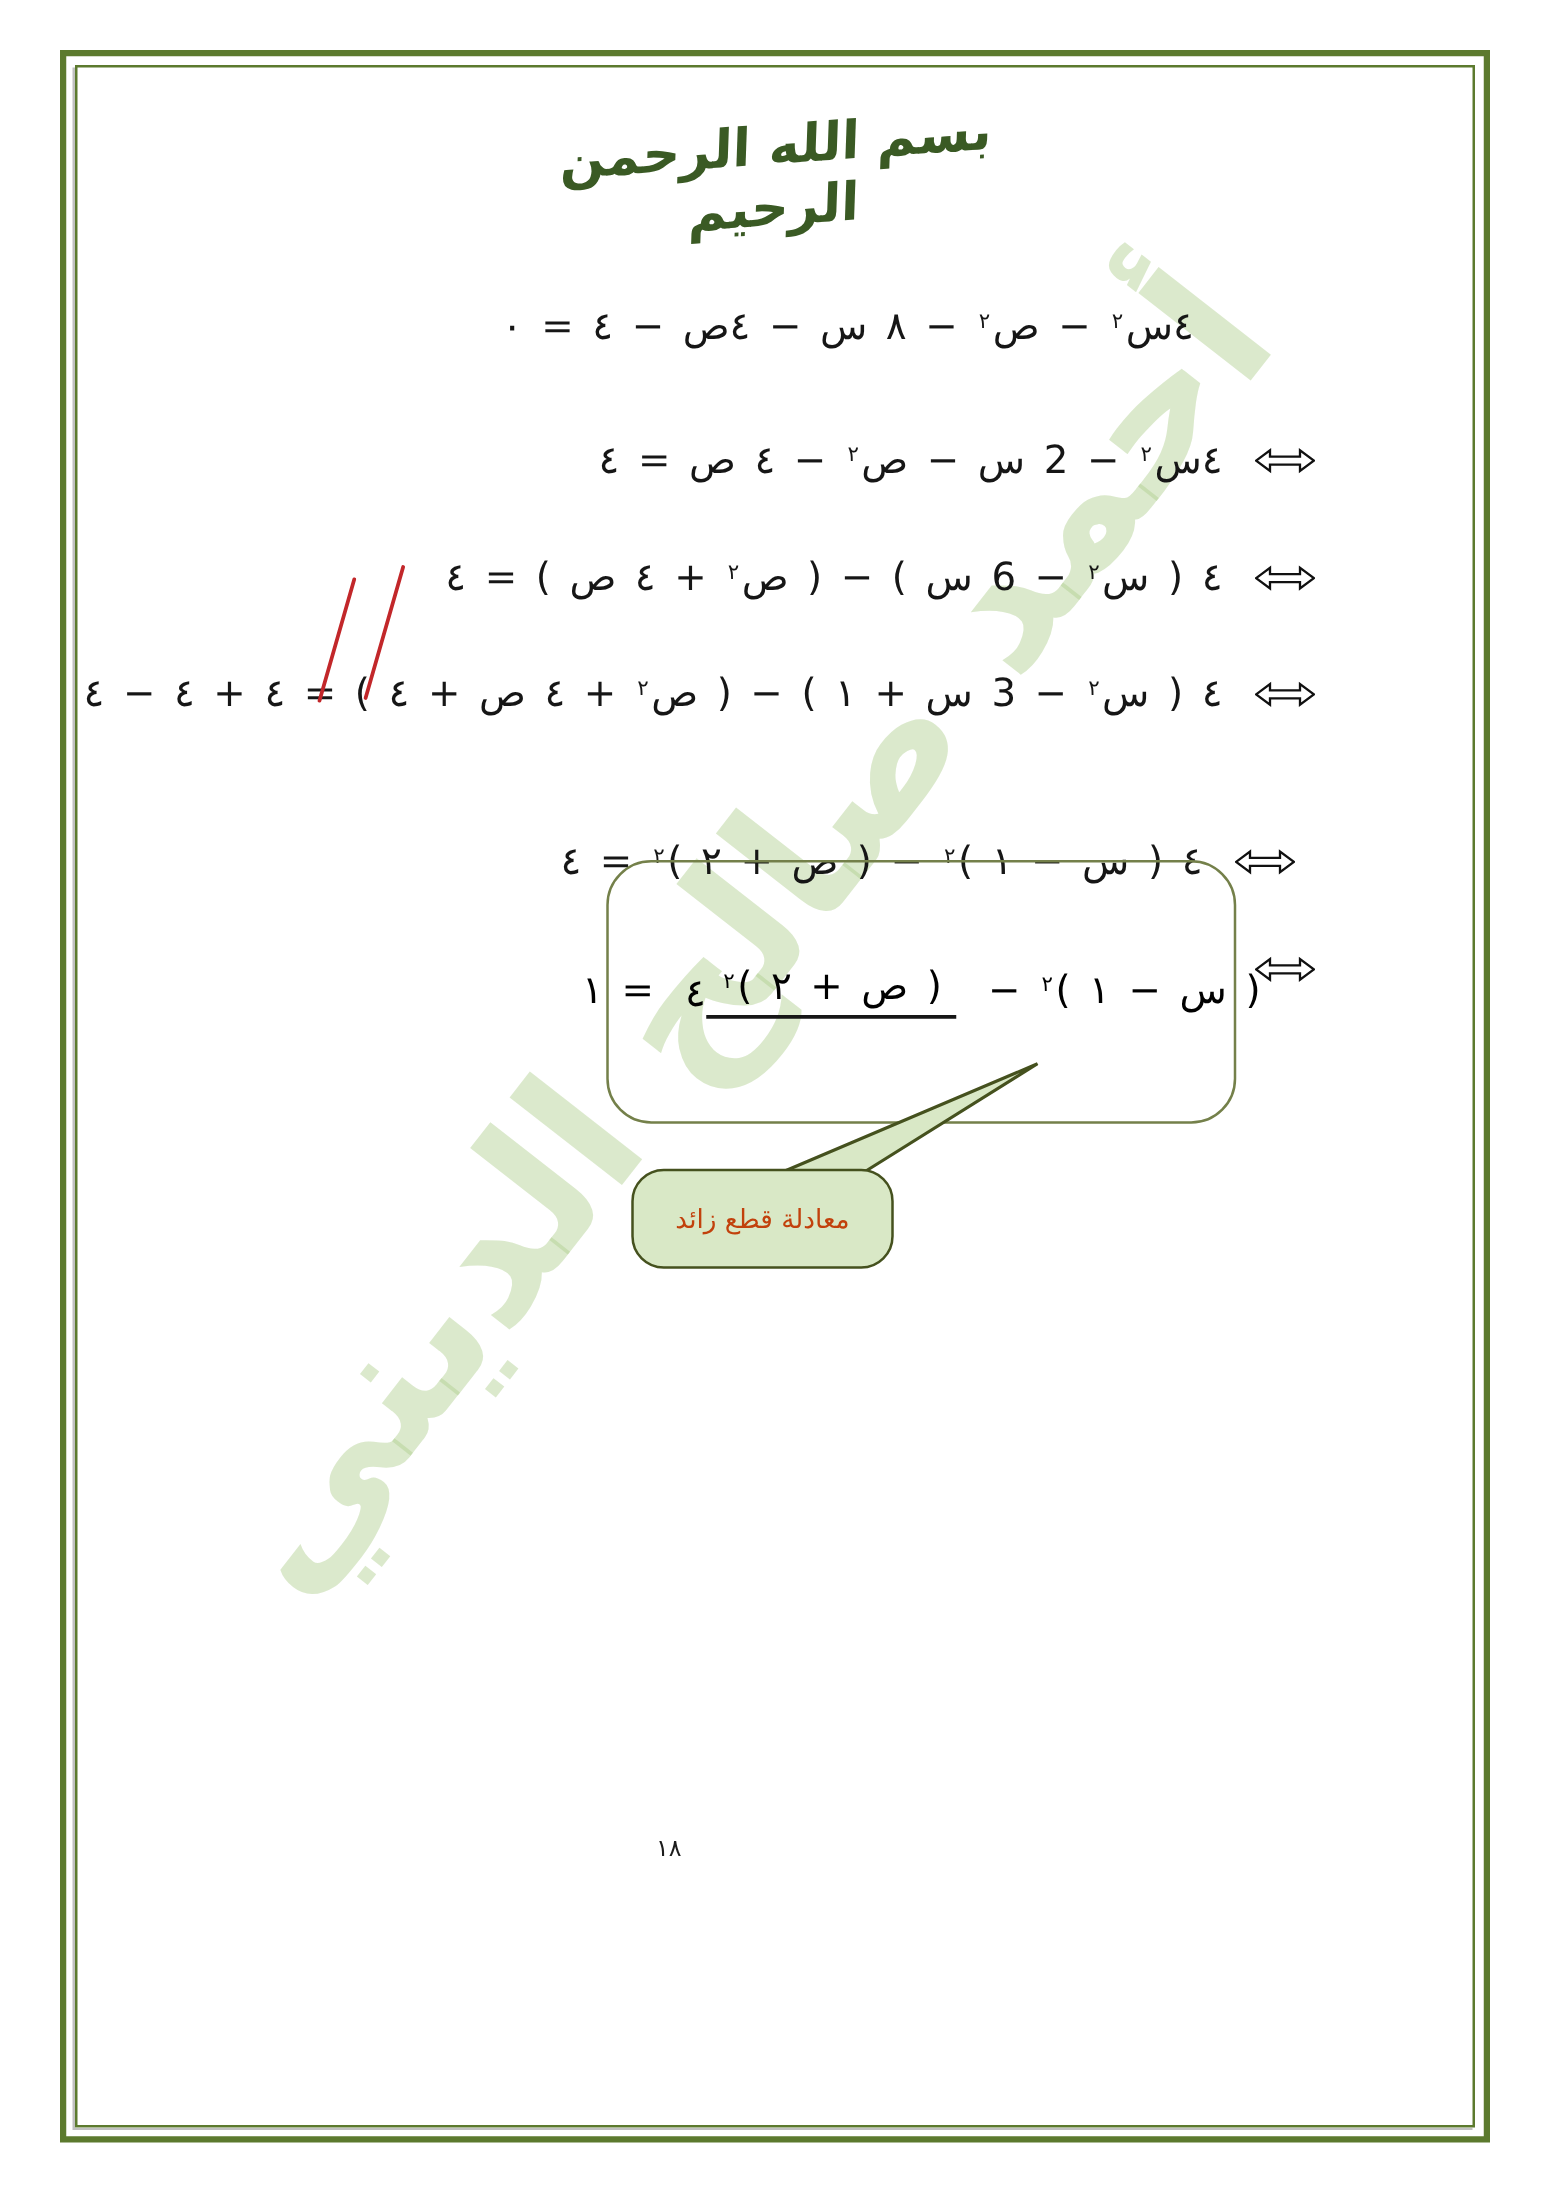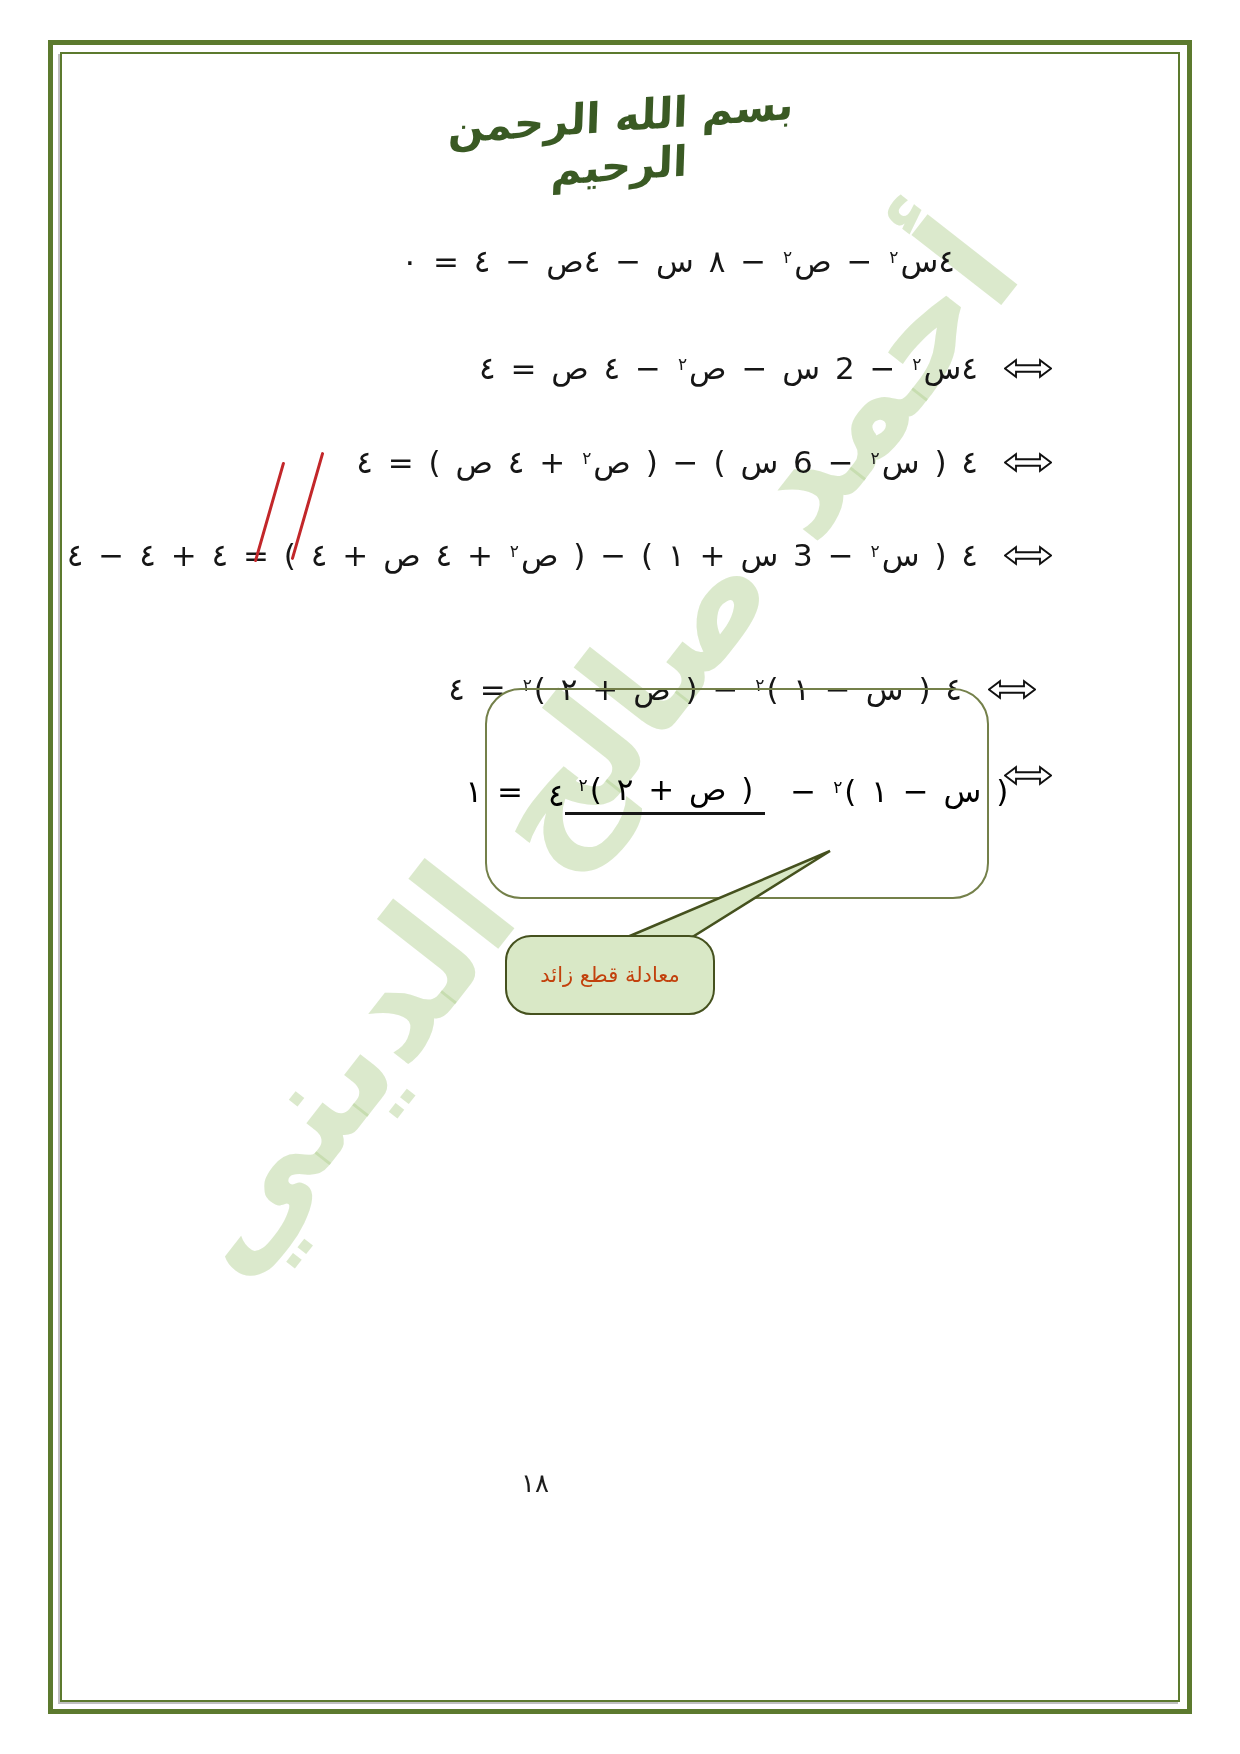--- a/index.html
+++ b/index.html
@@ -63,21 +63,21 @@
   .callout-pointer{position:absolute;left:590px;top:845px;width:260px;height:100px;z-index:2;}
   .callout{
     position:absolute;left:505px;top:935px;width:206px;height:76px;
     background:var(--callout-fill);border:2px solid var(--callout-border);
     border-radius:26px;display:flex;align-items:center;justify-content:center;
     z-index:3;
   }
   .callout span{font-size:21px;color:#c2410c;direction:rtl;}
   .page-number{
     position:absolute;left:495px;top:1468px;width:80px;text-align:center;
-    font-size:26px;color:#1c1c1c;z-index:2;
+    font-size:19px;color:#1c1c1c;z-index:2;
   }
 </style>
 </head>
 <body>
 
 <div class="page">
 
   <div class="border-outer"></div>
   <div class="border-inner"></div>
 

